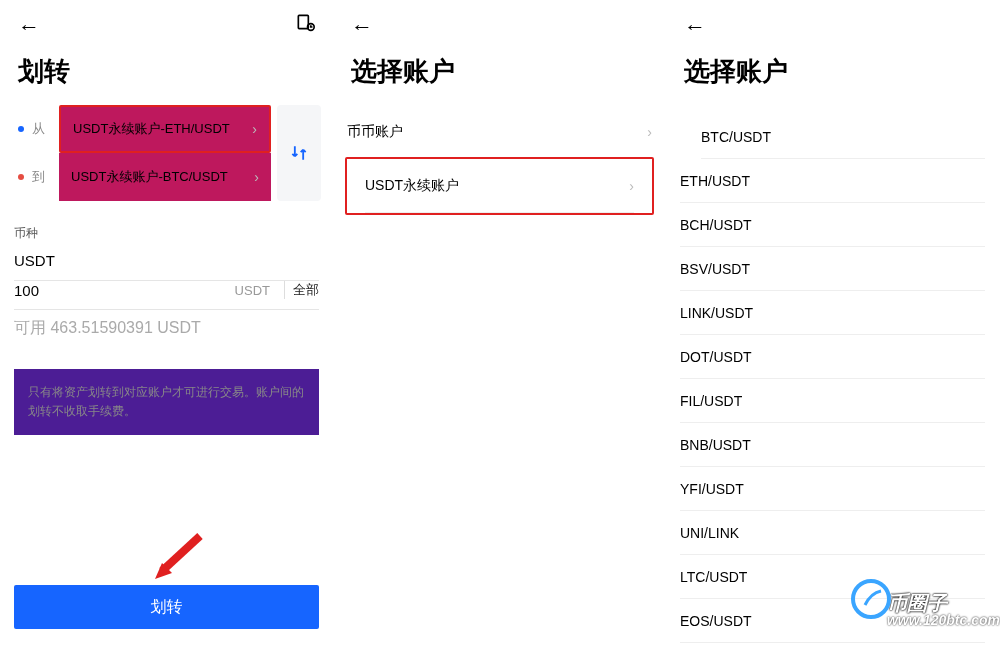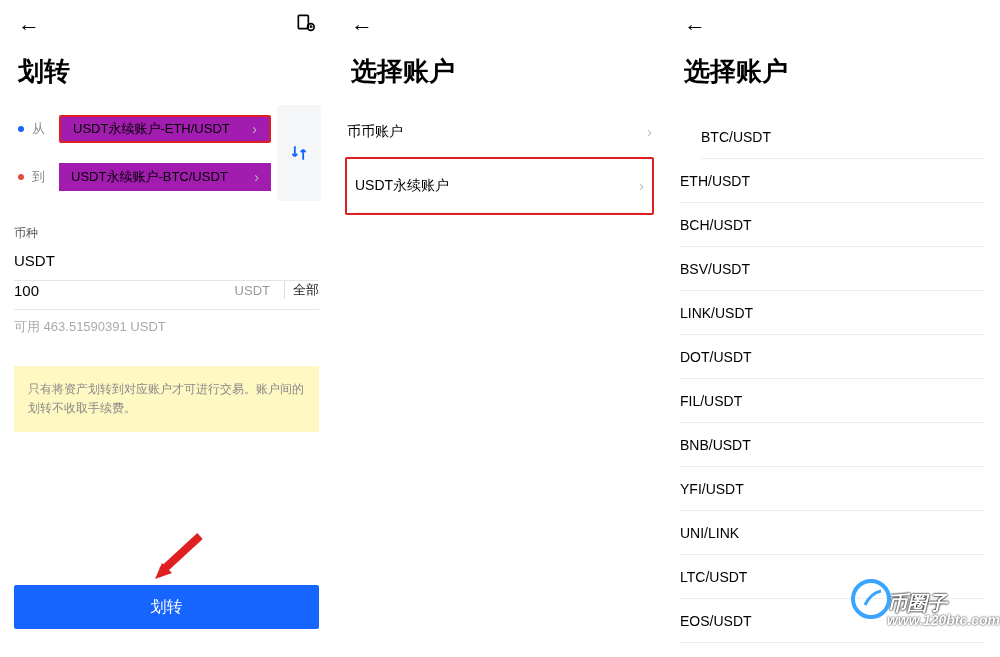--- a/index.html
+++ b/index.html
@@ -75,22 +75,22 @@
     .trow-label {
       font-size: 13px;
       color: #888;
       margin-right: 14px;
     }
     .trow-val-box {
       flex: 1;
       display: flex;
       align-items: center;
       justify-content: space-between;
-      background: #a21caf;
-      height: 28px;
+      background: #be185d;
+      height: 48px;
       padding: 0 12px;
       font-size: 13px;
       cursor: pointer;
     }
     .boxed-red {
       border: 2px solid #e02020;
       border-radius: 2px;
     }
     .chev {
       color: #bbb;
@@ -129,27 +129,27 @@
       margin-right: 14px;
     }
     .amount-all {
       font-size: 13px;
       color: #222;
       border-left: 1px solid #ddd;
       padding-left: 8px;
       cursor: pointer;
     }
     .available {
-      font-size: 13px;
+      font-size: 16px;
       color: #aaa;
       padding: 8px 14px;
     }
     .hint-box {
       margin: 22px 14px 0;
-      background: #fef9c3;
+      background: #4c1d95;
       padding: 14px;
       font-size: 12px;
       color: #888;
       line-height: 1.6;
     }
     .main-btn {
       position: absolute;
       bottom: 28px;
       left: 14px;
       right: 14px;
@@ -211,21 +211,21 @@
       font-size: 20px;
     }
     .watermark-url {
       font-size: 14px;
       text-shadow: 0 0 2px #000;
     }
     .boxed-list {
       border: 2px solid #e02020;
       border-radius: 2px;
       margin: -2px 12px -2px;
-      padding: 0 8px;
+      padding: 0 18px;
     }
   </style>
 </head>
 <body>
 
 <div class="screen">
   <div class="header">
     <span class="back-arrow">←</span>
     <span class="header-icon">
       <svg width="20" height="20" viewBox="0 0 24 24" fill="none" stroke="#000" stroke-width="2">

